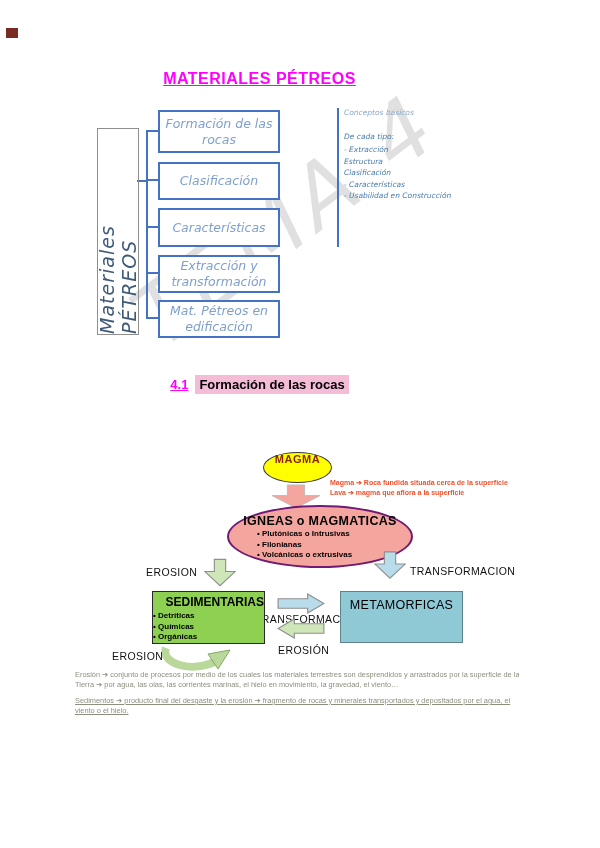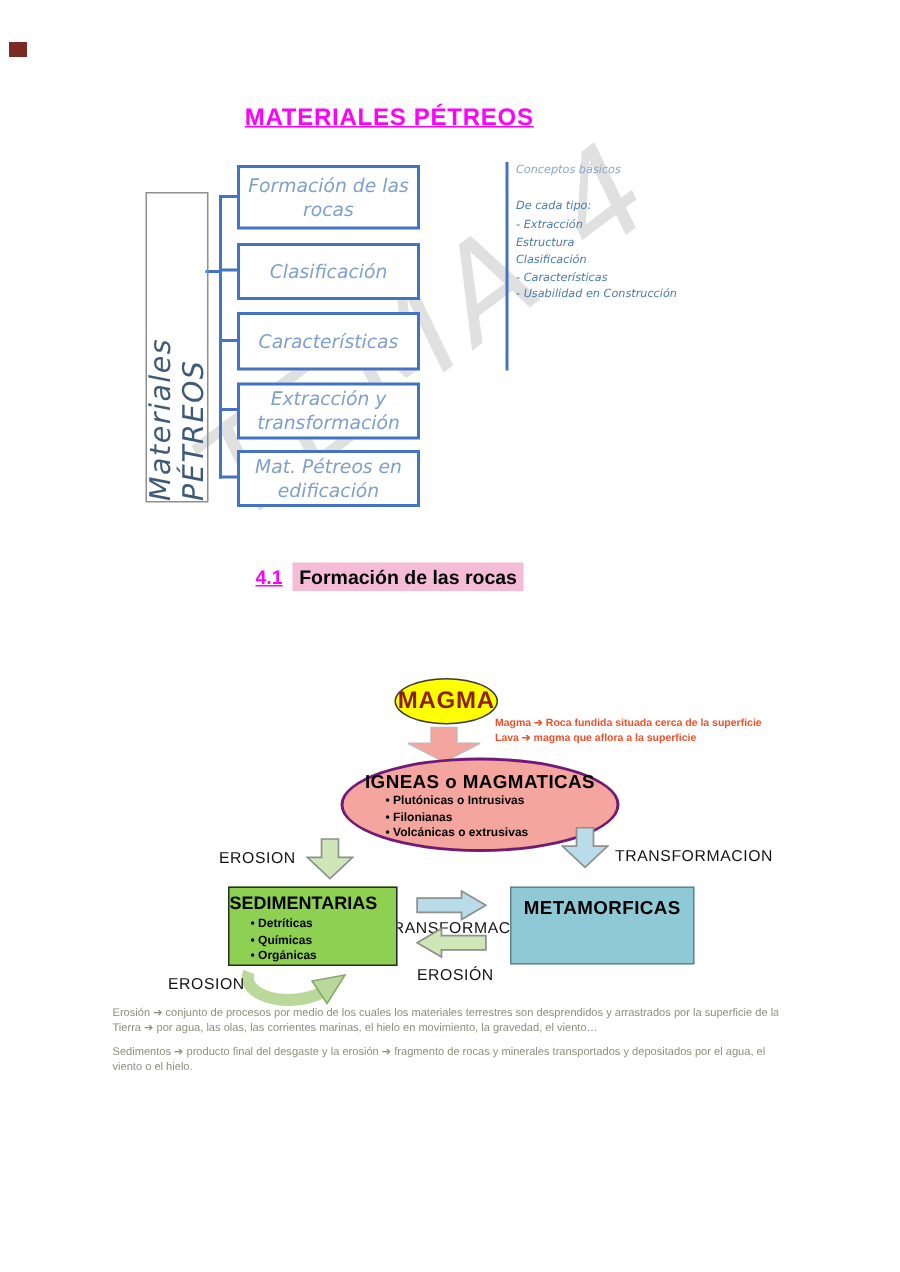--- a/index.html
+++ b/index.html
@@ -43,41 +43,41 @@
   .sec-num{color:var(--accent-magenta,#f0f);text-decoration:underline;margin-right:7px;}
   .sec-title{background:var(--highlight-pink,#f5bcd8);color:#000;padding:2px 4px;}
 
   
   .banner{position:absolute;left:75px;top:399px;width:450px;height:36px;
     background:var(--banner-lavender,#c8c8ea);display:flex;align-items:center;justify-content:center;
     font-family:"Liberation Serif", serif;font-size:23px;letter-spacing:1px;color:#101020;}
 
   
   .magma{position:absolute;left:263px;top:452px;width:67px;height:29px;border-radius:50%;
-    background:var(--magma-yellow,#ff0);border:1.5px solid #3a3a3a;display:flex;align-items:center;
-    justify-content:center;font-size:16px;font-weight:bold;color:var(--magma-text,#8c1f00);letter-spacing:.5px;}
+    background:var(--magma-yellow,#ff0);border:1.5px solid #3a3a3a;display:flex;align-items:flex-start;
+    justify-content:center;font-size:11px;font-weight:bold;color:var(--magma-text,#8c1f00);letter-spacing:.5px;}
   .red-notes{position:absolute;left:330px;top:478px;width:210px;font-size:7px;font-weight:bold;
     line-height:9.5px;color:var(--note-red,#f0512d);}
   .igneas{position:absolute;left:227px;top:505px;width:186px;height:63px;border-radius:50%;
     background:var(--salmon,#f4a59d);border:2px solid #701a75;box-sizing:border-box;}
   .igneas-title{margin-top:7px;text-align:center;font-size:12.5px;font-weight:bold;letter-spacing:.3px;}
   .igneas-list{margin-left:28px;margin-top:1px;font-size:8px;font-weight:bold;line-height:10.5px;}
   .blt::before{content:"•   ";}
   .lbl{position:absolute;font-size:10.5px;color:#111;letter-spacing:.4px;}
   .arrow{position:absolute;}
   .f-green{fill:var(--arrow-green,#cfe7b8);stroke:#8f8f8f;stroke-width:1.2;}
   .f-blue{fill:var(--arrow-blue,#b8dcea);stroke:#8f8f8f;stroke-width:1.2;}
   .f-salmon{fill:var(--salmon,#f4a59d);stroke:#bbbbbb;stroke-width:1;}
   .sed-box{position:absolute;left:152px;top:591px;width:113px;height:53px;background:var(--sed-green,#8ed051);
     border:1px solid #2a2a2a;box-sizing:border-box;}
-  .sed-title{margin-top:3px;text-align:left;font-size:12px;font-weight:bold;}
-  .sed-list{margin-left:14px;margin-top:2px;font-size:8px;font-weight:bold;line-height:10.5px;}
+  .sed-title{margin-top:3px;text-align:right;font-size:12px;font-weight:bold;}
+  .sed-list{margin-top:2px;font-size:8px;font-weight:bold;line-height:10.5px;}
   .meta-box{position:absolute;left:340px;top:591px;width:123px;height:52px;background:var(--meta-cyan,#8fc9d6);
     border:1px solid rgba(0,0,0,.35);box-sizing:border-box;display:flex;justify-content:center;}
-  .meta-title{margin-top:6px;font-size:12.5px;font-weight:bold;letter-spacing:.3px;}
+  .meta-title{margin-top:6px;font-size:12.5px;font-weight:normal;letter-spacing:.3px;}
 
   
   .para{position:absolute;left:75px;width:450px;font-size:7.4px;line-height:9.8px;
     color:var(--body-grey,#8c8f7e);}
 
   .corner-mark{position:absolute;left:6px;top:28px;width:12px;height:10px;background:var(--corner-maroon,#7a2a23);}
 </style>
 </head>
 <body>
 
@@ -193,15 +193,15 @@
   <div class="lbl" style="left:278px;top:644px;">EROSIÓN</div>
 
   <svg class="arrow" style="left:158px;top:645px;width:75px;height:28px;" viewBox="0 0 75 28">
     <path d="M8,3 C2,18 32,28 56,17" fill="none" stroke="#b9d89a" stroke-width="8"></path>
     <polygon points="72,5 50,9 60,24" fill="#b9d89a" stroke="#86a86a" stroke-width="1"></polygon>
   </svg>
 
   <div class="lbl" style="left:112px;top:650px;">EROSION</div>
 
   <div class="para" style="top:670px;">Erosión ➔ conjunto de procesos por medio de los cuales los materiales terrestres son desprendidos y arrastrados por la superficie de la Tierra ➔ por agua, las olas, las corrientes marinas, el hielo en movimiento, la gravedad, el viento…</div>
-  <div class="para" style="top:696px;">Sedimentos ➔ producto final del desgaste y la erosión ➔ fragmento de rocas y minerales transportados y depositados por el agua, el viento o el hielo.</div>
+  <div class="para" style="top:696px;text-decoration:underline;">Sedimentos ➔ producto final del desgaste y la erosión ➔ fragmento de rocas y minerales transportados y depositados por el agua, el viento o el hielo.</div>
 
 </div>
 
 </body></html>

